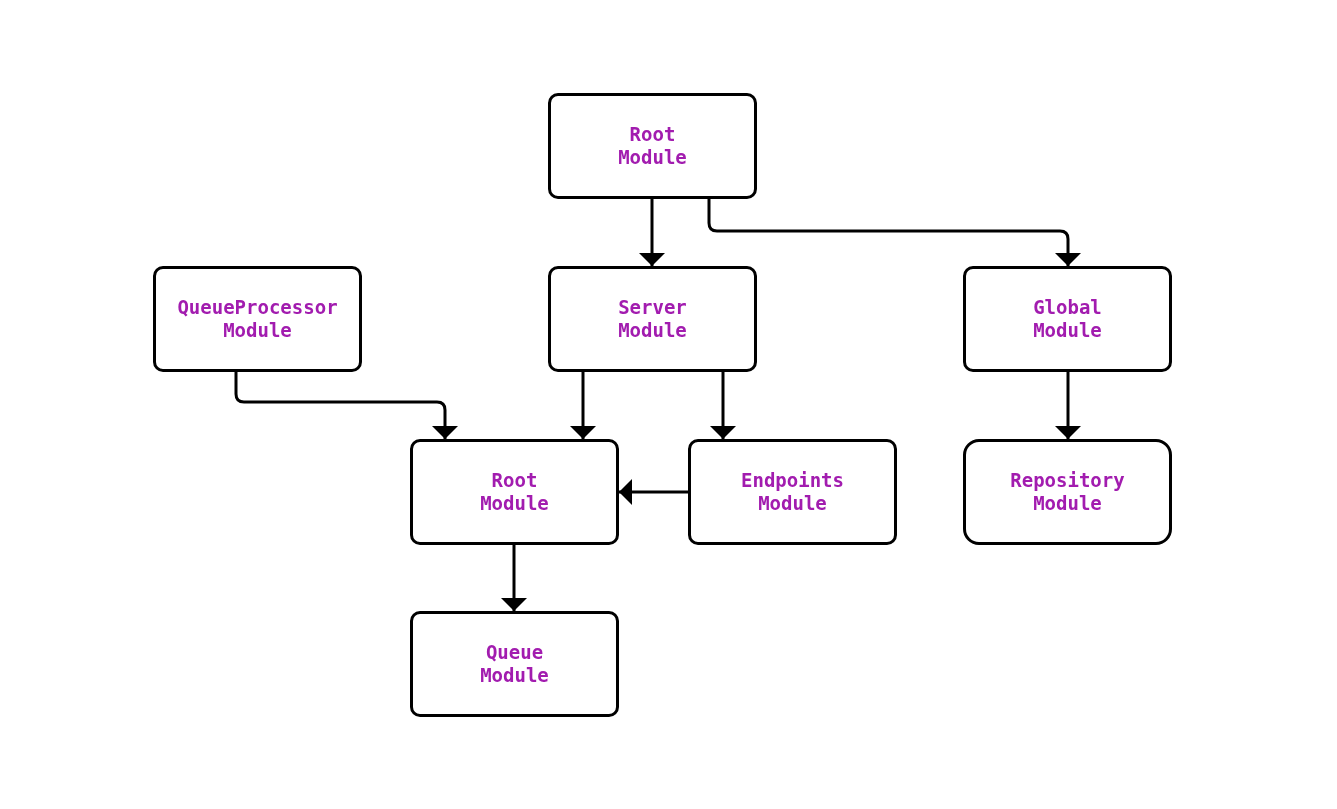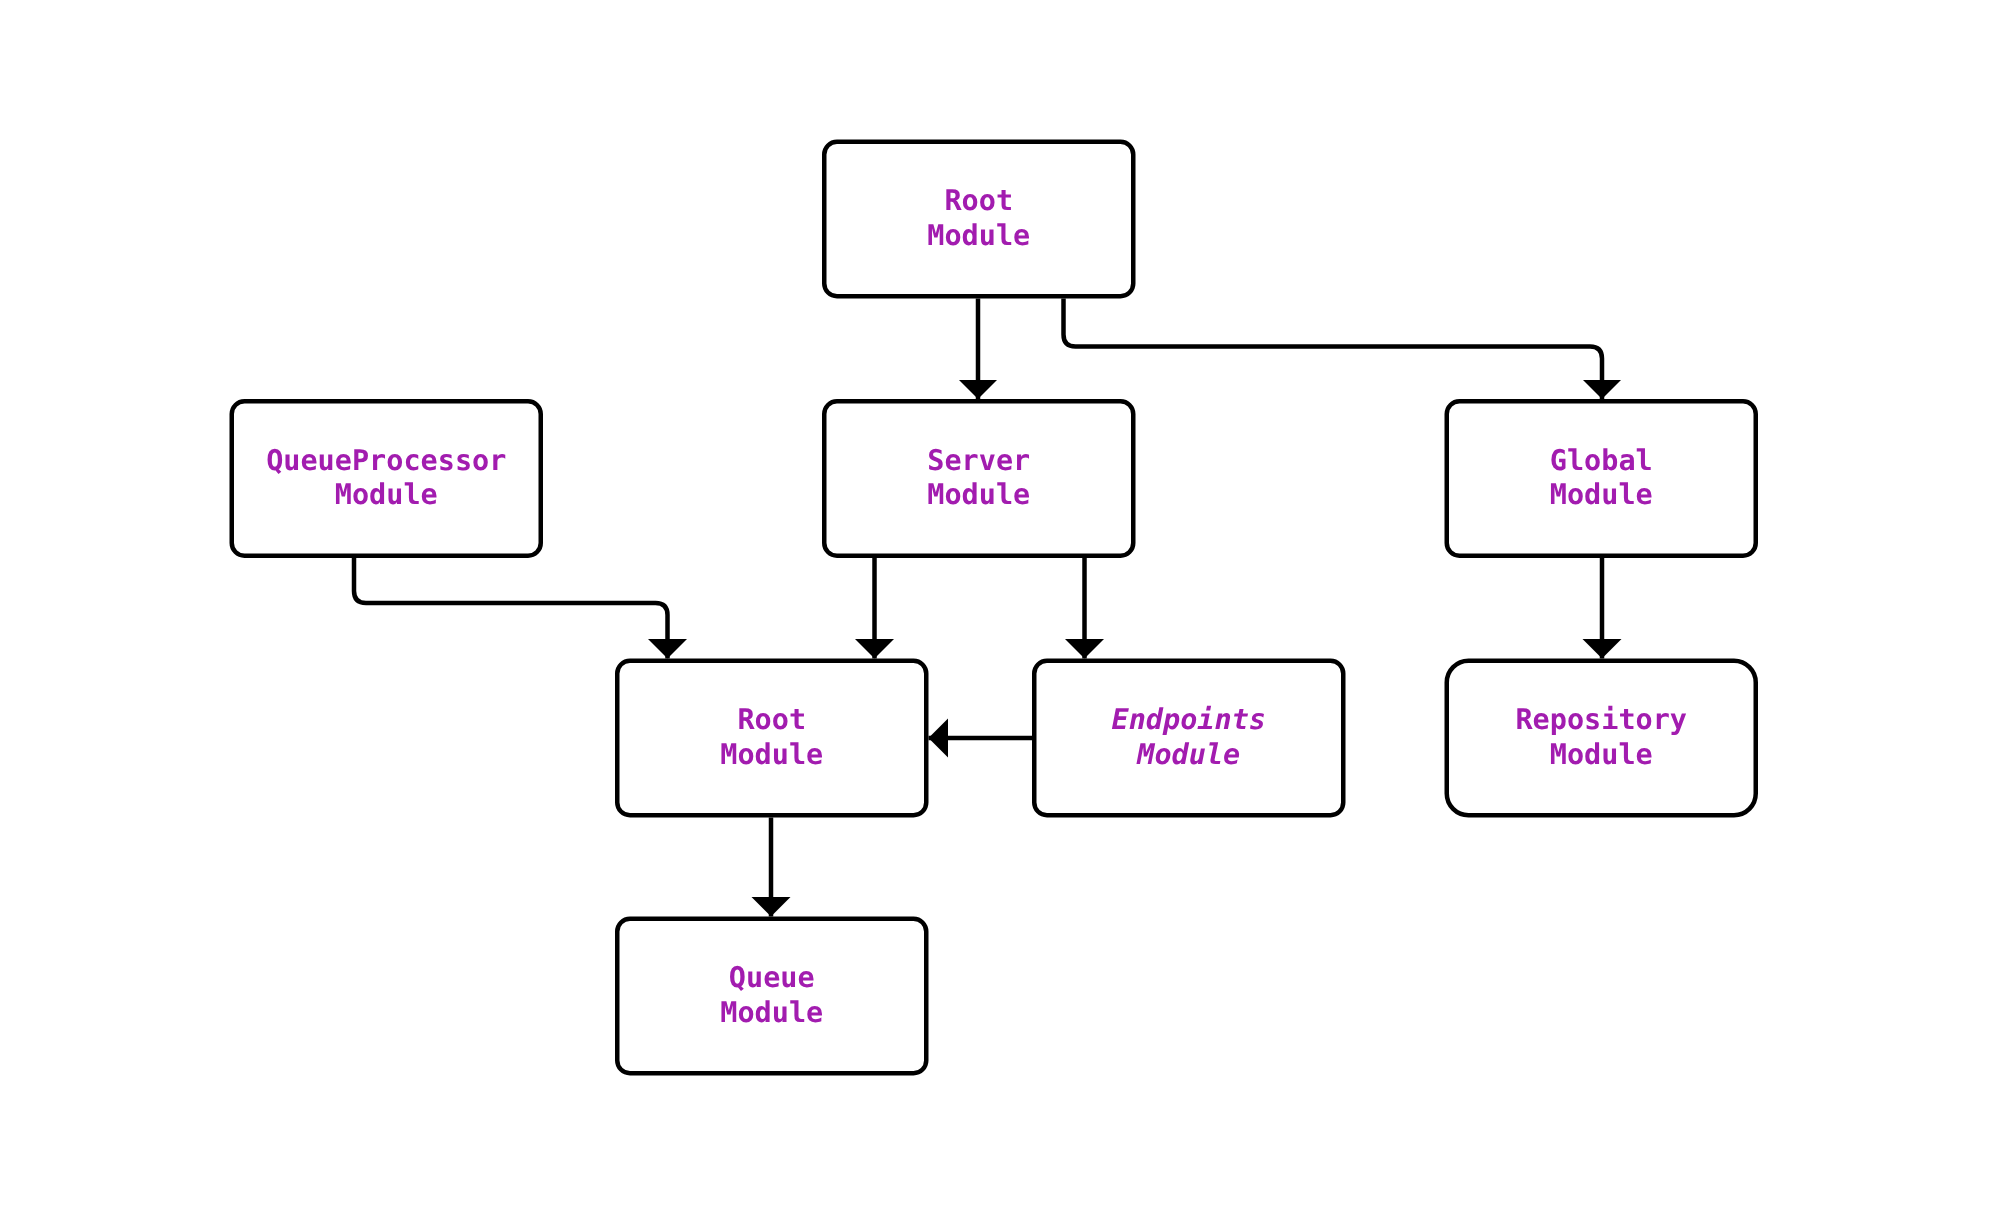--- a/index.html
+++ b/index.html
@@ -44,21 +44,21 @@
     font-size: 19px;
     line-height: 23px;
     text-align: center;
     white-space: nowrap;
   }
   .node-root          { left: 548px;  top: 93px;  }
   .node-queueprocessor{ left: 132px;  top: 266px; margin-left: 21px; }
   .node-server        { left: 548px;  top: 266px; text-align: center; }
   .node-global        { left: 963px;  top: 266px; }
   .node-core          { left: 410px;  top: 439px; }
-  .node-endpoints     { left: 688px;  top: 439px; font-style: italic; }
+  .node-endpoints     { left: 688px;  top: 439px; }
   .node-repository    { left: 963px;  top: 439px; border-radius: 16px; }
   .node-queue         { left: 410px;  top: 611px; }
 </style>
 </head>
 <body>
 
 <div class="canvas">
 
   <svg class="edges-layer" width="1337" height="809" viewBox="0 0 1337 809" xmlns="http://www.w3.org/2000/svg">
     <defs>

